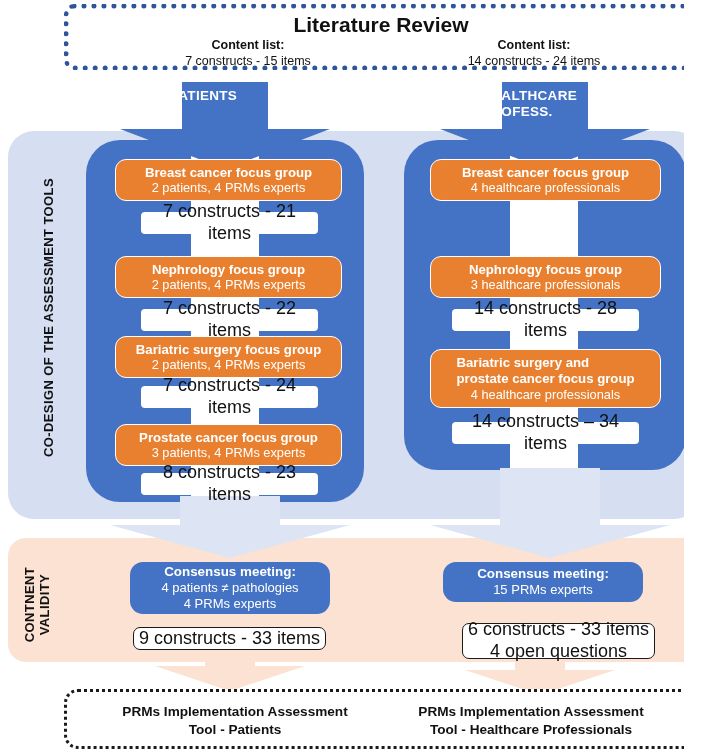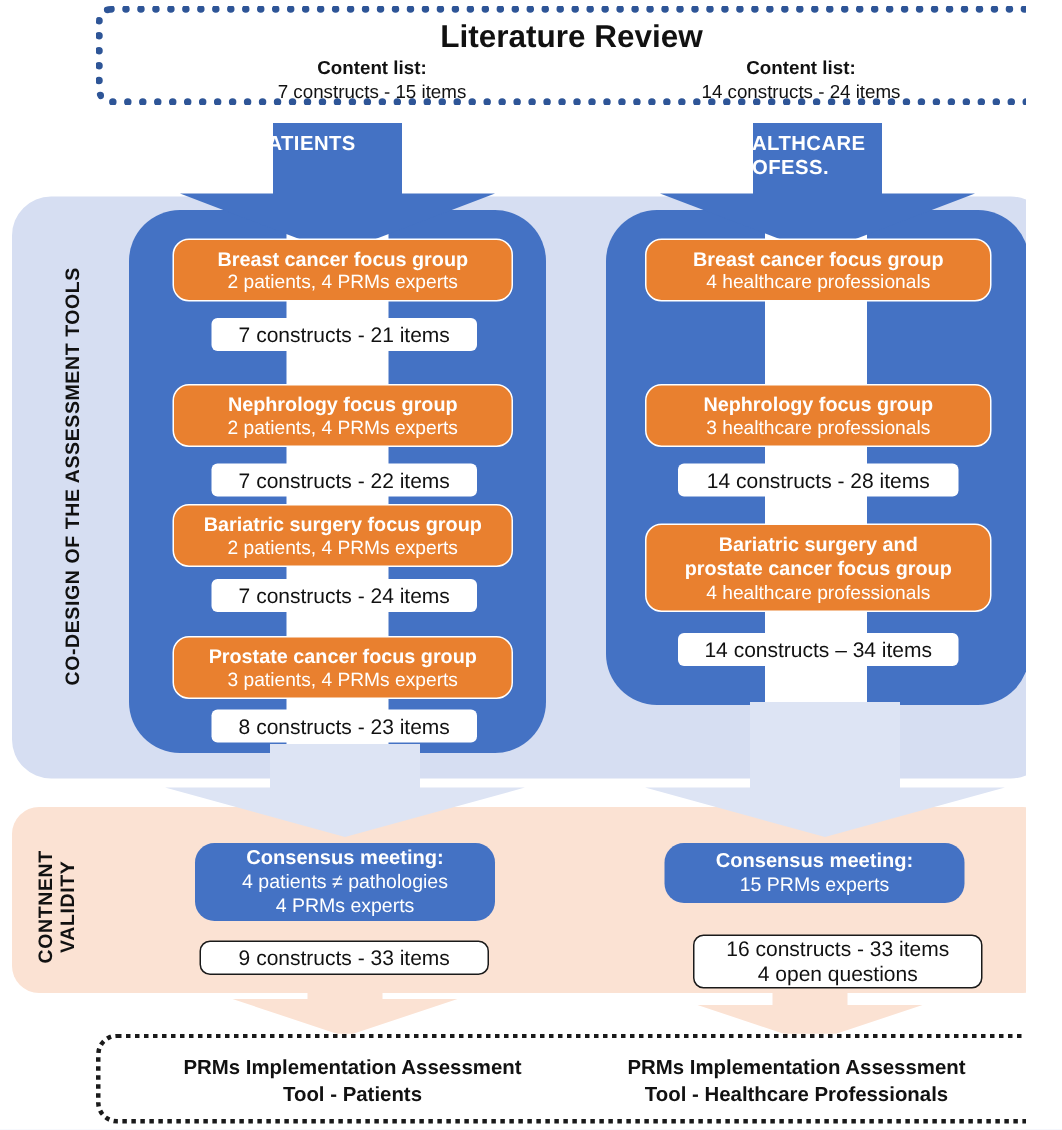--- a/index.html
+++ b/index.html
@@ -130,37 +130,37 @@
   }
 
   
   .fg-pill {
     position: absolute;
     background: #E9802F;
     border: 1.6px solid #ffffff;
     border-radius: 11px;
     box-sizing: border-box;
     color: #ffffff;
-    text-align: center;
+    text-align: left;
     display: flex;
     flex-direction: column;
     align-items: center;
     justify-content: center;
     line-height: 1.18;
   }
   .fg-pill .t1 { font-size: 13.2px; font-weight: bold; }
   .fg-pill .t2 { font-size: 12.8px; }
 
   
   .chip {
     position: absolute;
     background: #ffffff;
     border-radius: 4px;
     color: #111111;
-    font-size: 14px;
+    font-size: 18px;
     text-align: center;
     display: flex;
     align-items: center;
     justify-content: center;
     line-height: 1.2;
   }
   .chip.outlined {
     border: 1.4px solid #1a1a1a;
     border-radius: 7px;
   }
@@ -320,21 +320,21 @@
     <div class="t2">4 patients ≠ pathologies</div>
     <div class="t2">4 PRMs experts</div>
   </div>
   <div class="chip outlined" style="left:133px; top:627px; width:191px; height:21px;">9 constructs - 33 items</div>
 
   <div class="consensus" style="left:443px; top:562px; width:200px; height:40px;">
     <div class="t1">Consensus meeting:</div>
     <div class="t2">15 PRMs experts</div>
   </div>
   <div class="chip outlined" style="left:462px; top:623px; width:191px; height:34px; flex-direction:column;">
-    <div>16 constructs - 33 items</div>
+    <div>6 constructs - 33 items</div>
     <div>4 open questions</div>
   </div>
 
   <div class="final-box">
     <div class="final-col left" style="white-space:pre-line;">PRMs Implementation Assessment
 Tool - Patients</div>
     <div class="final-col right" style="white-space:pre-line;">PRMs Implementation Assessment
 Tool - Healthcare Professionals</div>
   </div>
 

